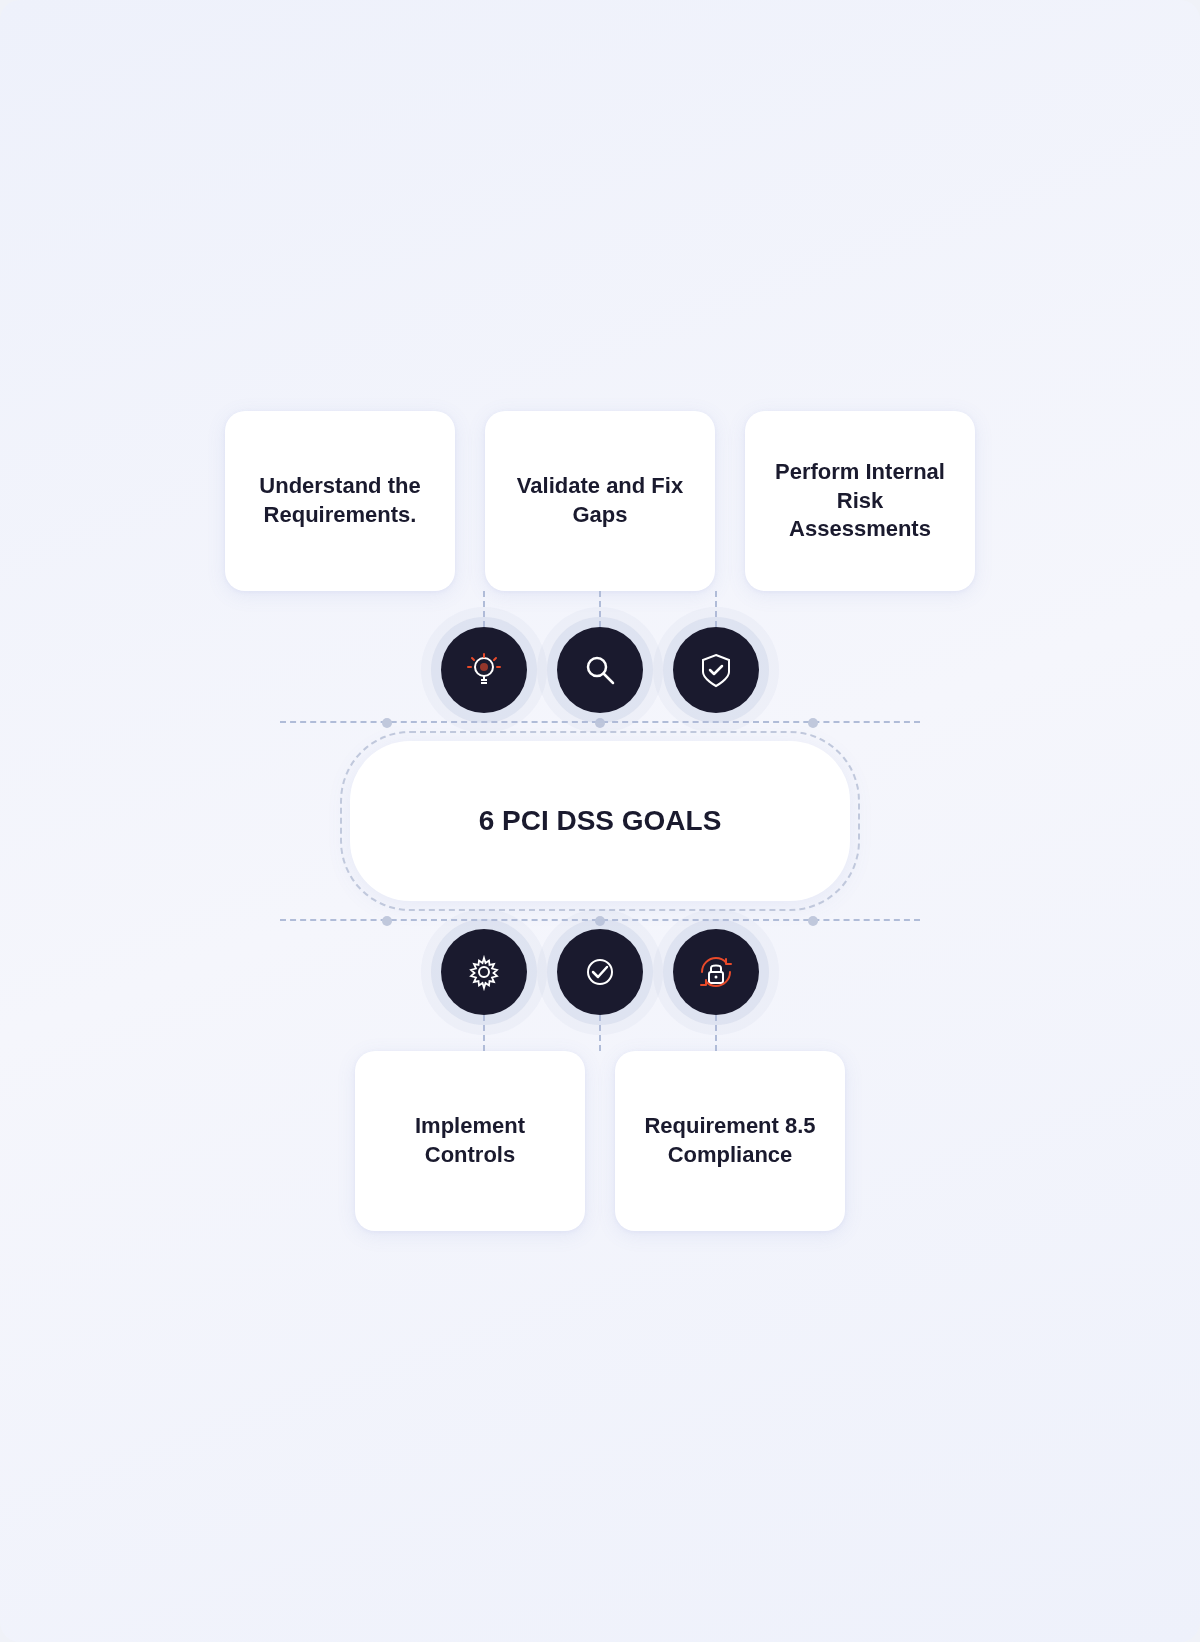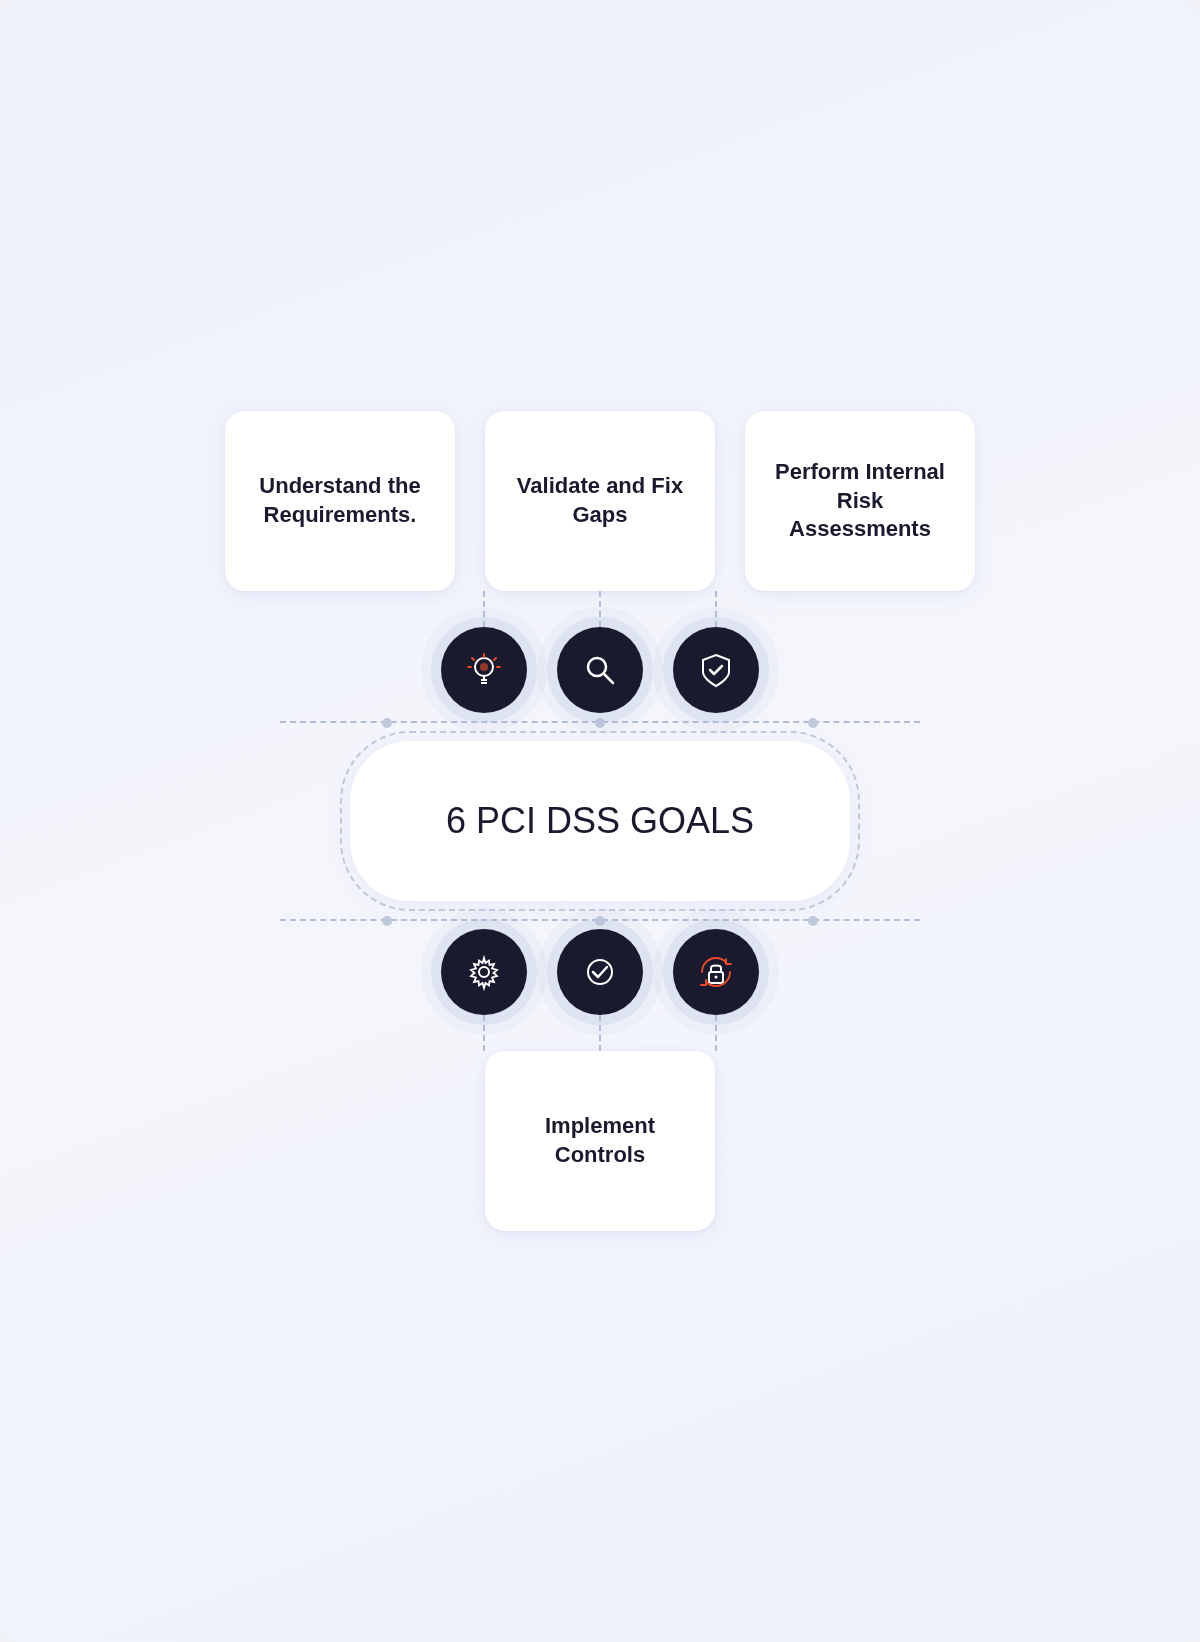--- a/index.html
+++ b/index.html
@@ -117,22 +117,22 @@
       box-shadow: 0 4px 24px rgba(100,120,200,0.10);
       width: 500px;
       height: 160px;
       display: flex;
       align-items: center;
       justify-content: center;
       text-align: center;
     }
 
     .center-oval-text {
-      font-size: 36px;
-      font-weight: 400;
+      font-size: 28px;
+      font-weight: 700;
       color: #1a1a2e;
       line-height: 1.2;
     }
 
     .bottom-row {
       display: flex;
       gap: 30px;
       align-items: flex-start;
       justify-content: center;
       width: 100%;
@@ -269,16 +269,19 @@
           </svg>
         </div>
         <div class="connector-vertical"></div>
       </div>
     </div>
 
     <div class="bottom-row">
       <div class="card">
         <span class="card-text">Implement Controls</span>
       </div>
+      <div class="card">
+        <span class="card-text">Requirement 8.5 Compliance</span>
+      </div>
     </div>
 
   </div>
 </div>
 
 </body></html>

